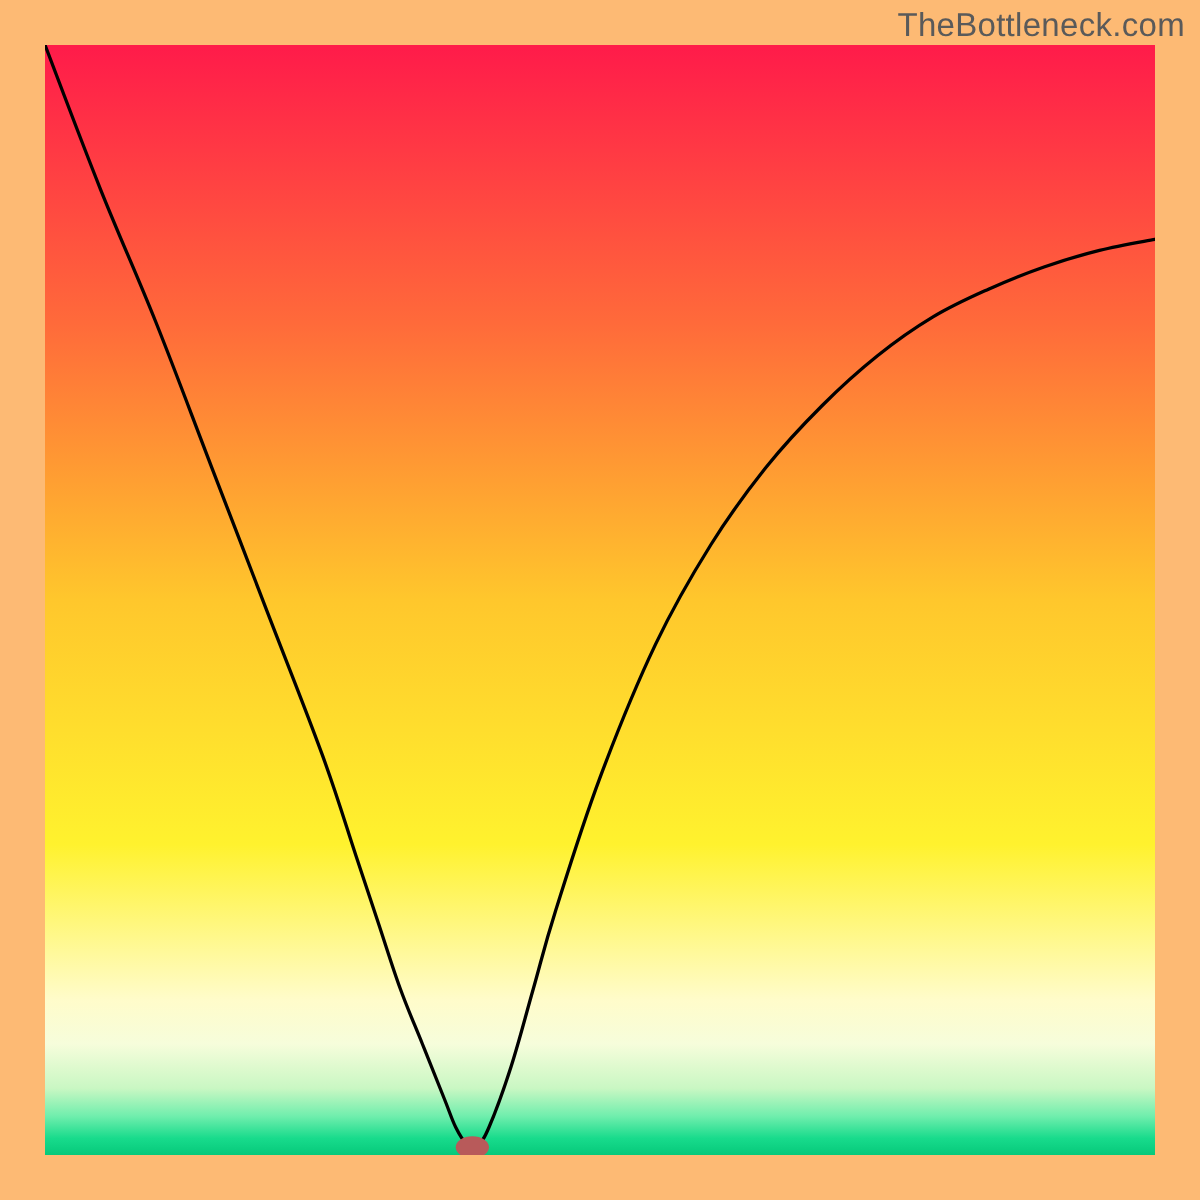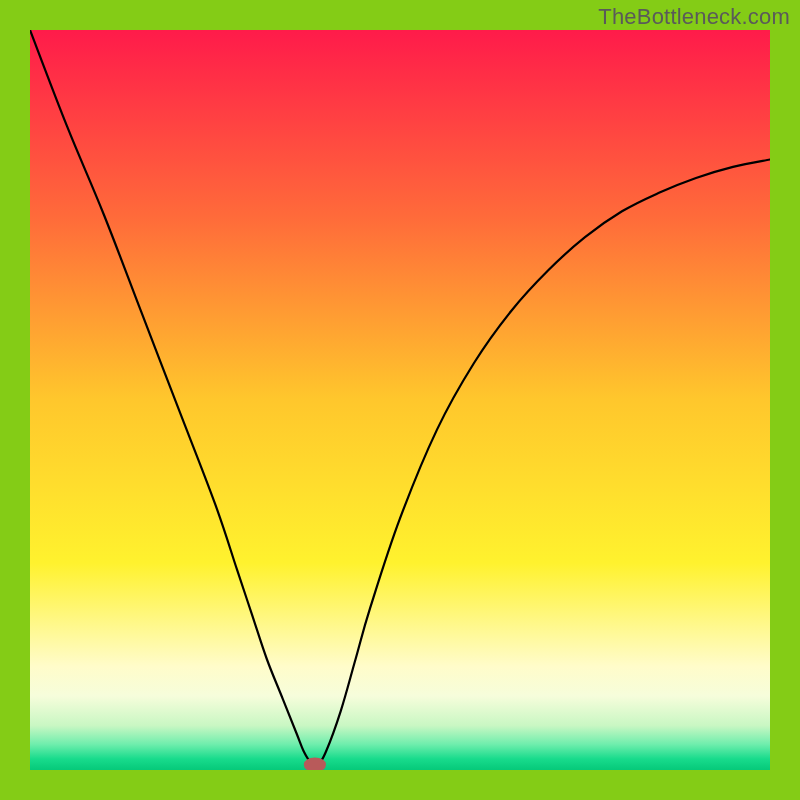--- a/index.html
+++ b/index.html
@@ -8,21 +8,21 @@
     width: 800px;
     height: 800px;
     background: #000;
     font-family: Arial, Helvetica, sans-serif;
     overflow: hidden;
   }
   .frame {
     position: relative;
     width: 800px;
     height: 800px;
-    background: #84cc16;
+    background: #fdba74;
   }
   .watermark {
     position: absolute;
     top: 4px;
     right: 10px;
     color: #5a5a5a;
     font-size: 22px;
     font-weight: 500;
     letter-spacing: 0.2px;
     z-index: 5;

